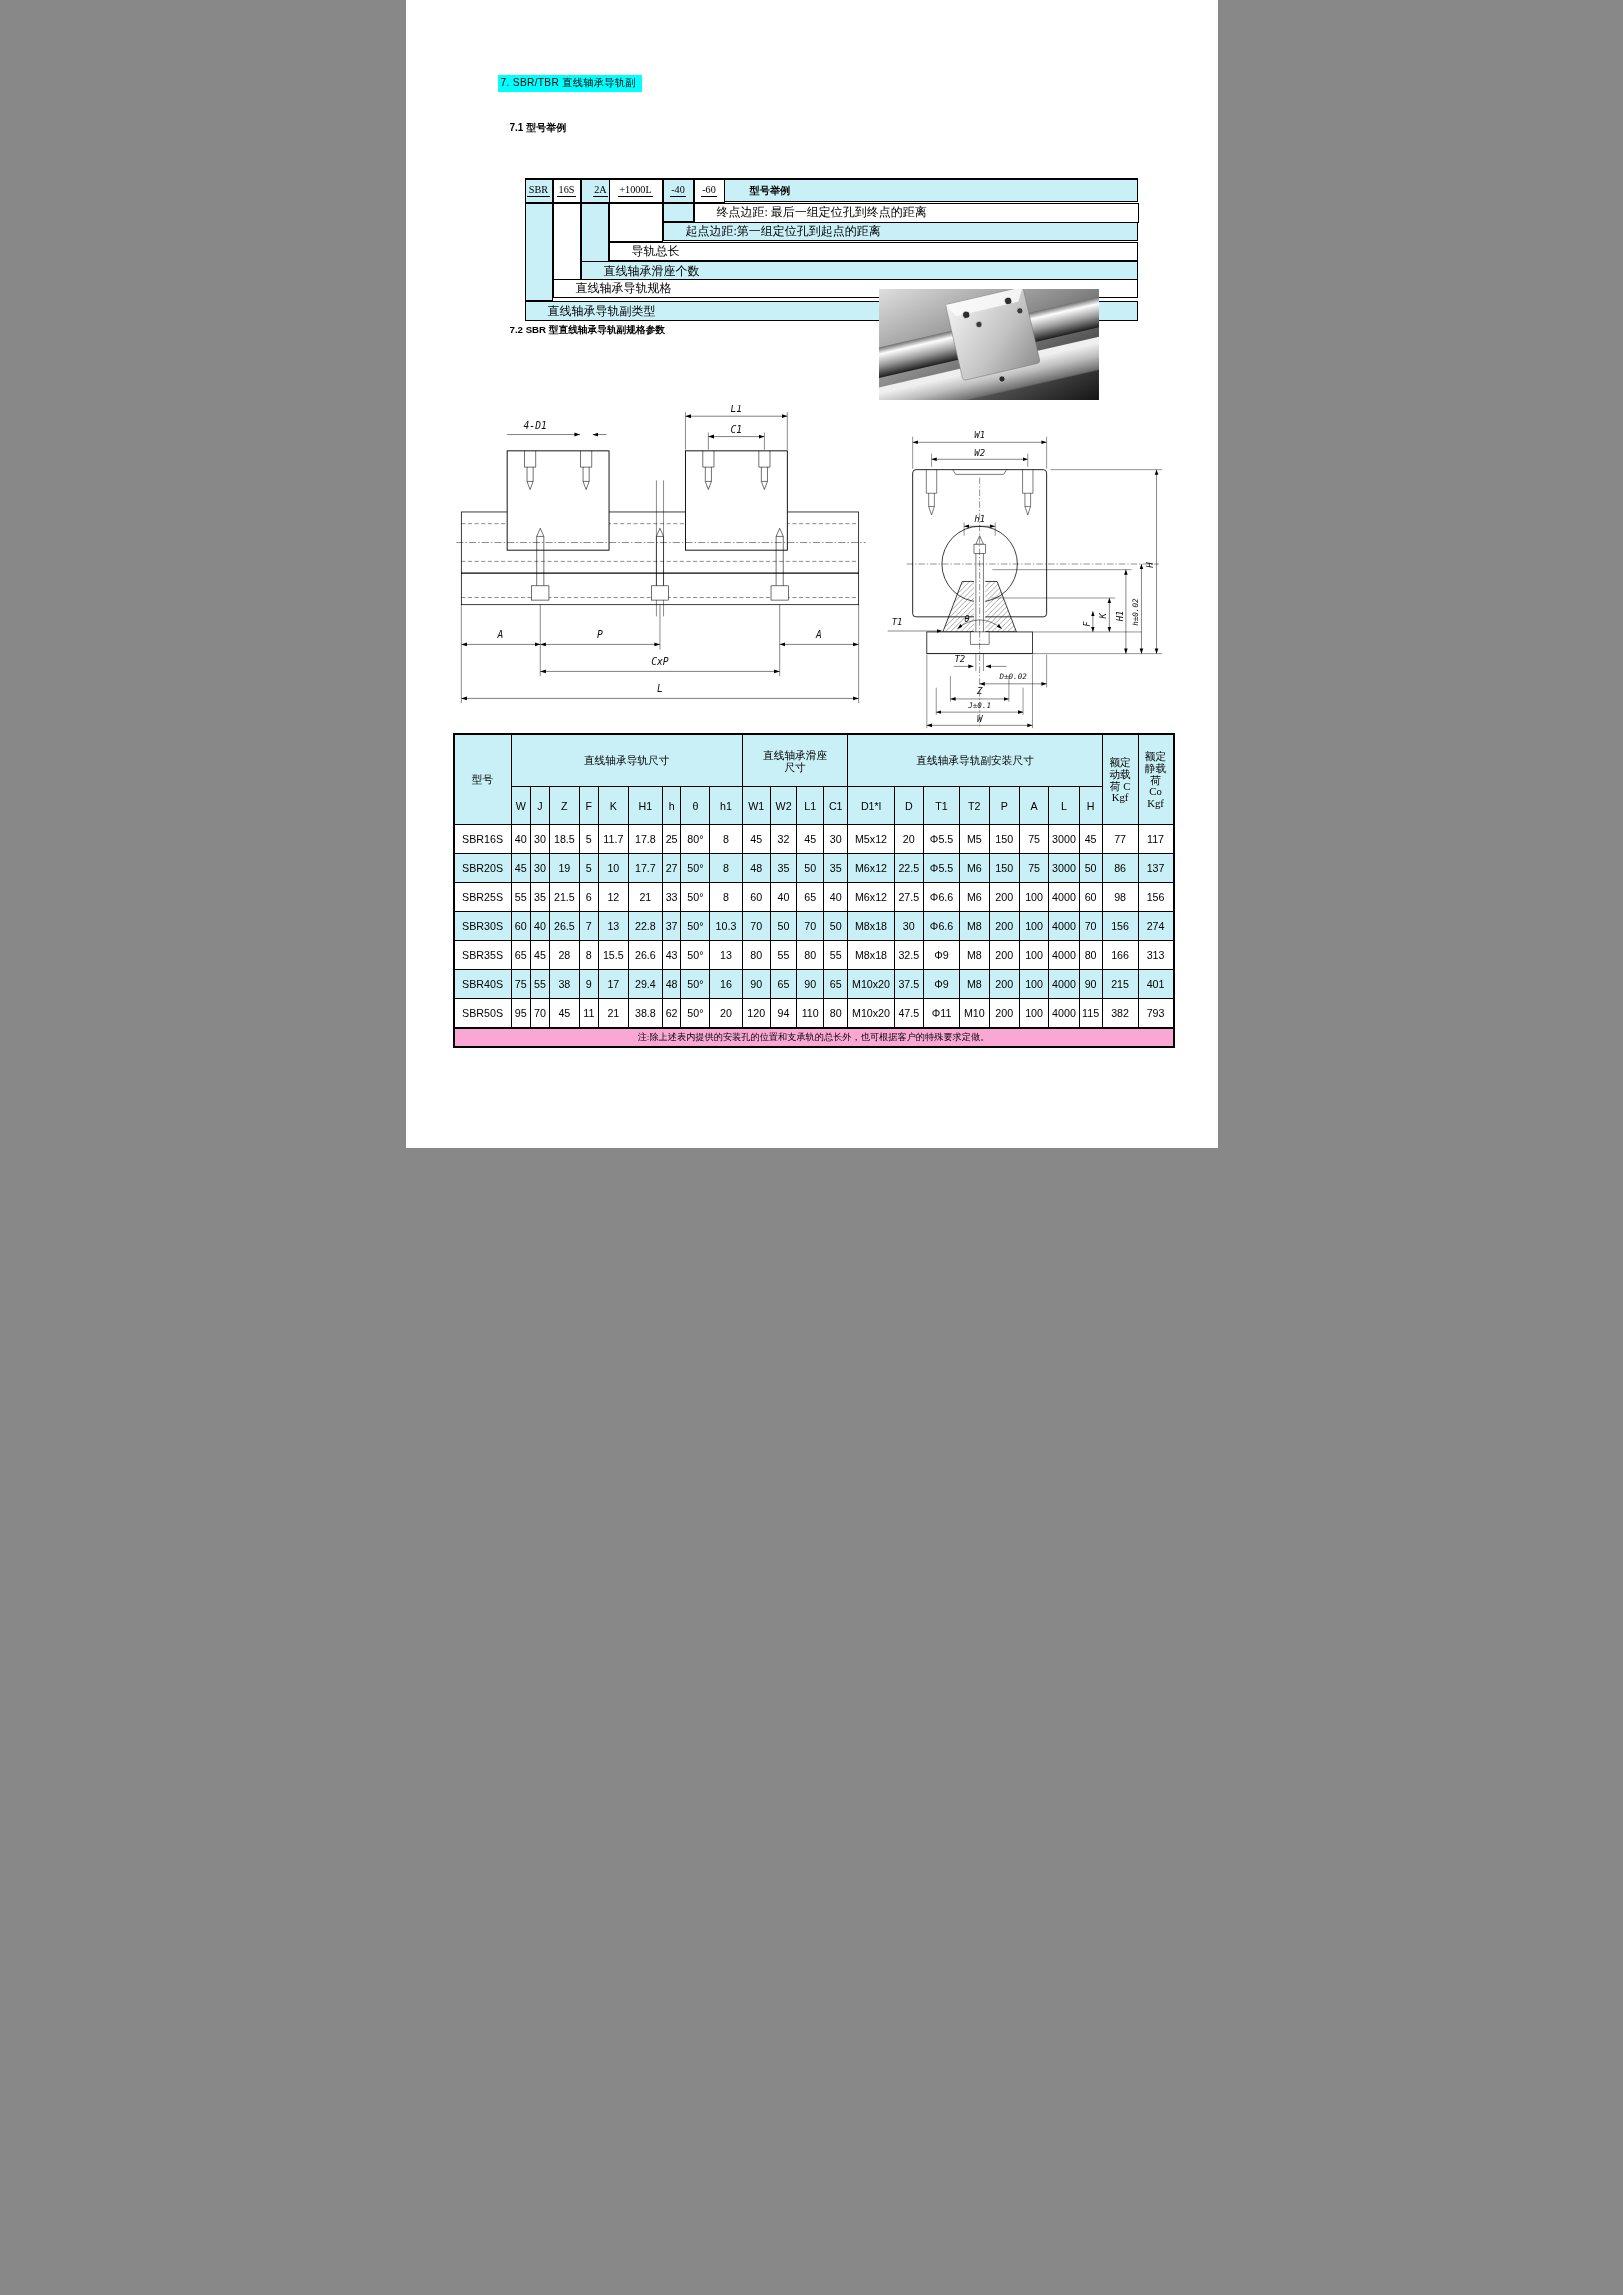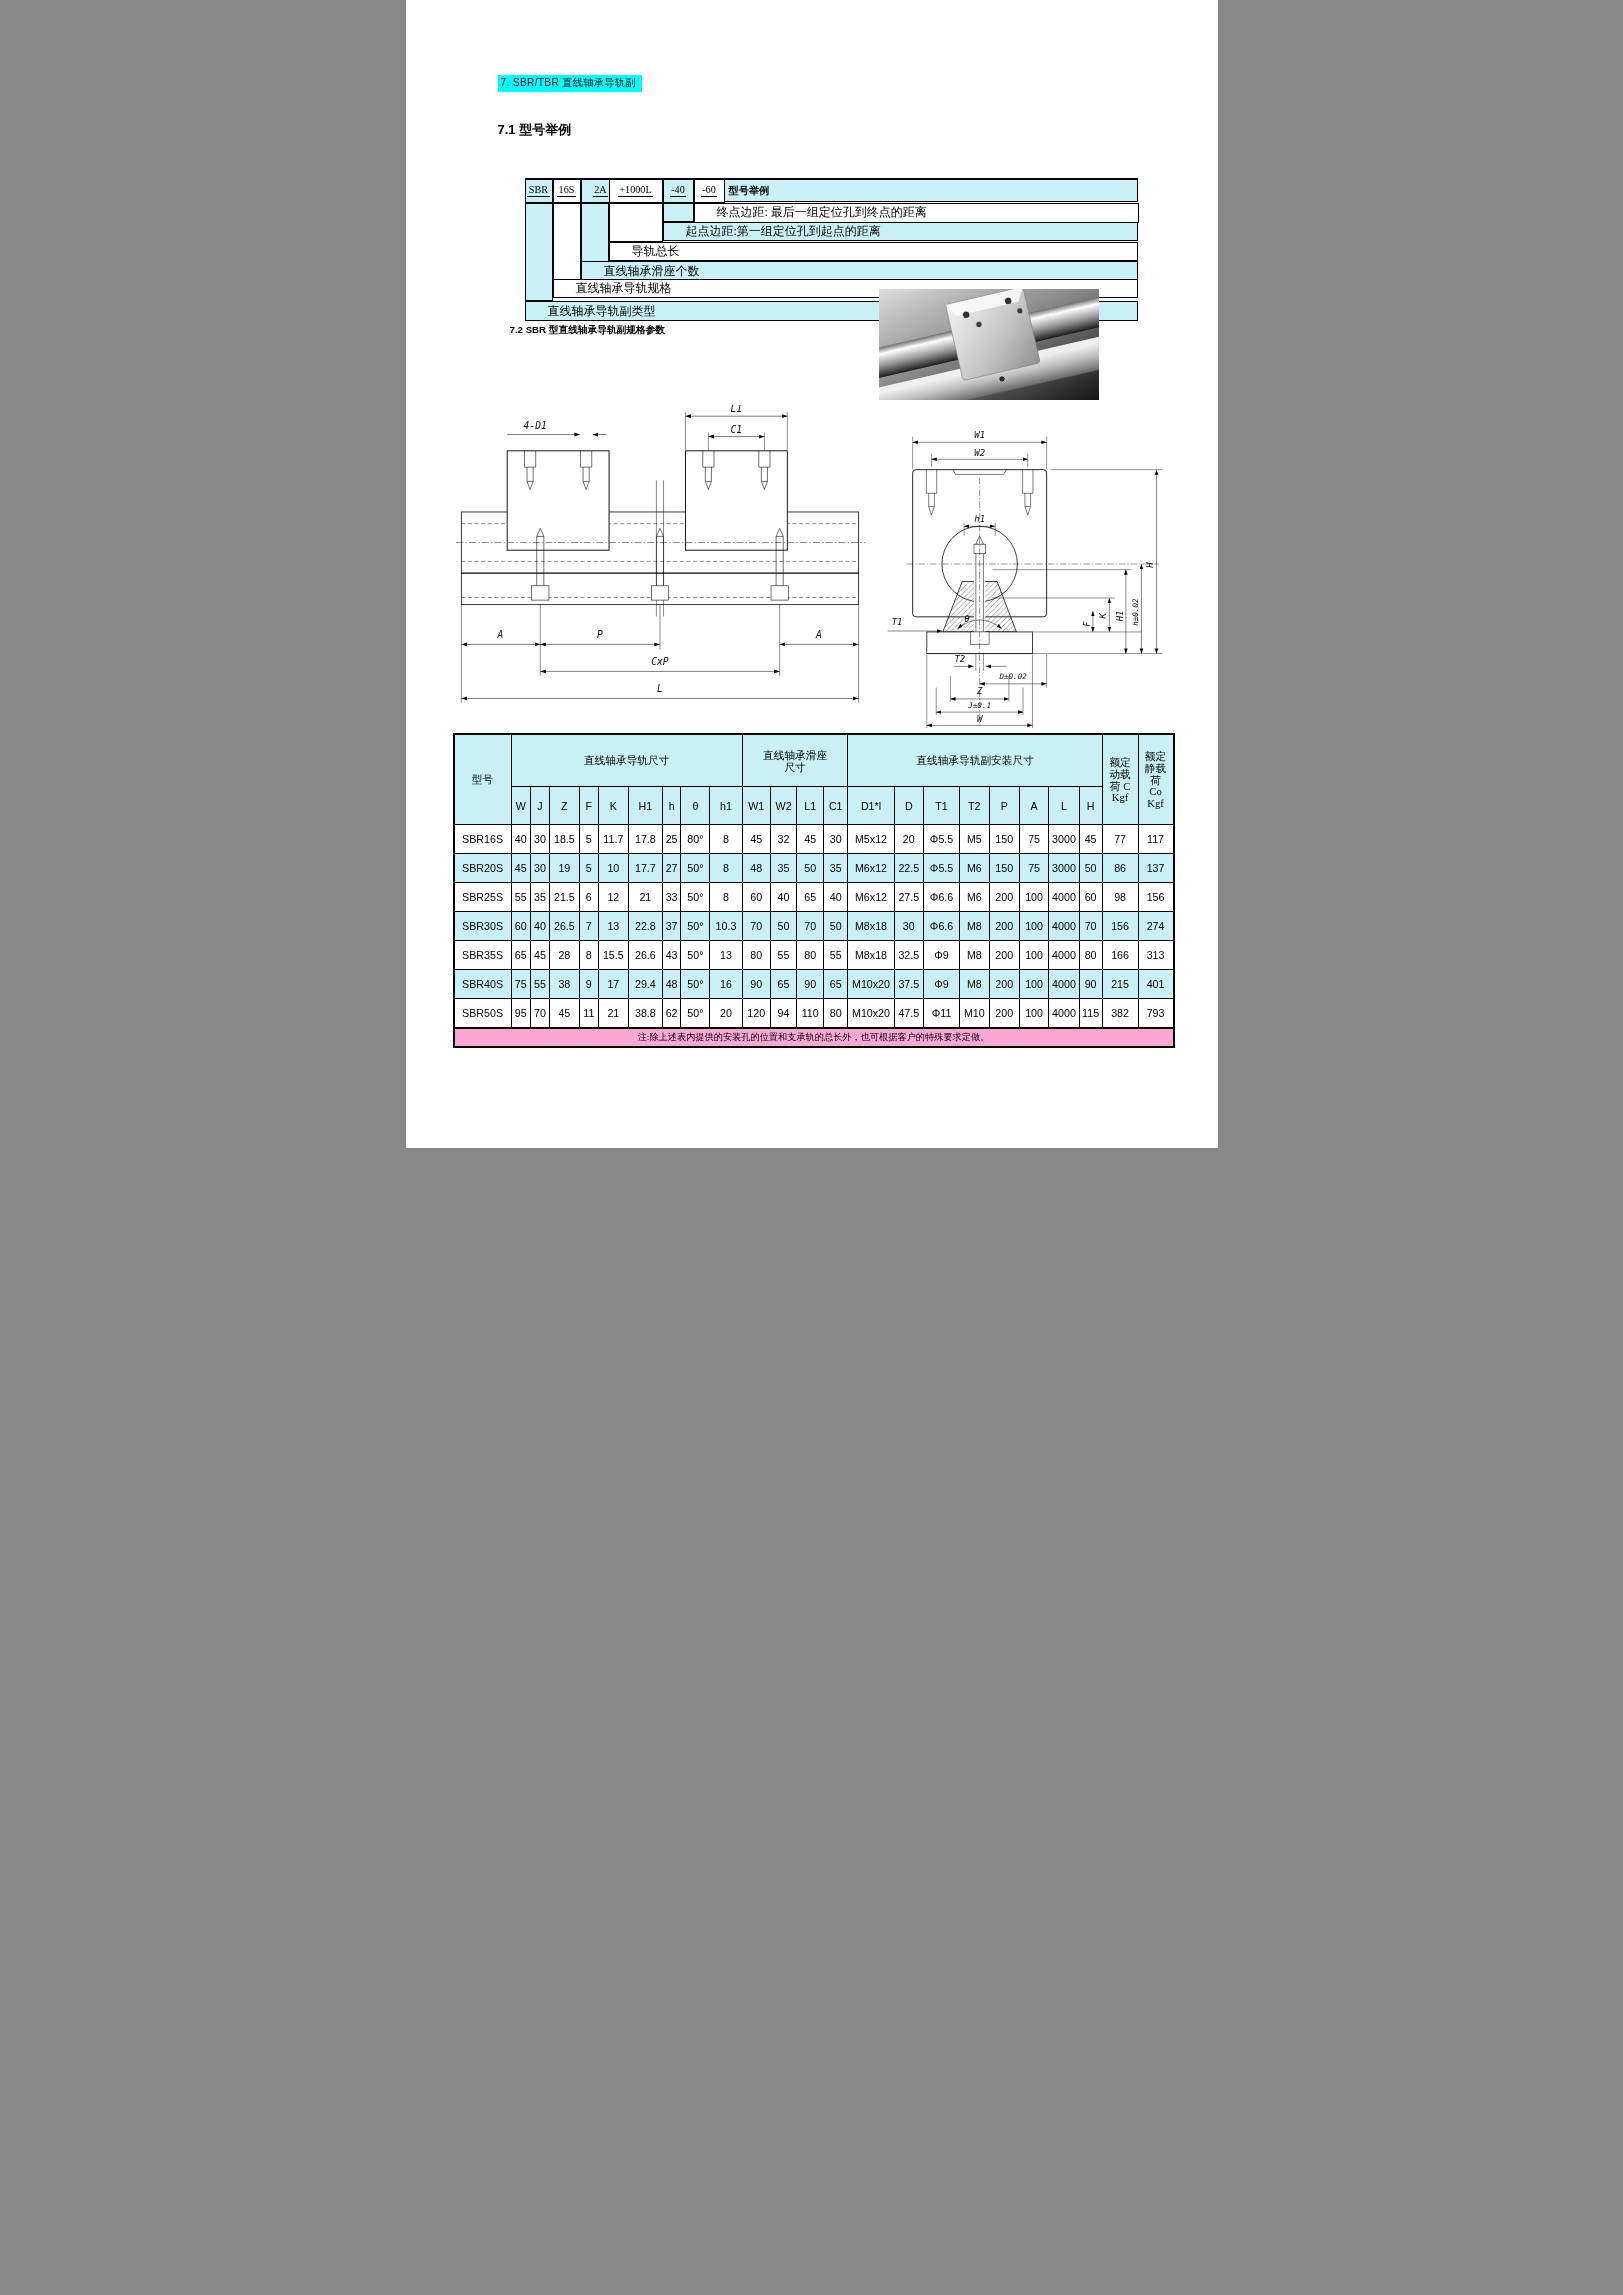--- a/index.html
+++ b/index.html
@@ -1,32 +1,32 @@
 <!DOCTYPE html>
 <html style="font-size:8.2px"><head>
 <meta charset="utf-8">
 <style>
   html,body{margin:0;padding:0;background:#888;}
   .page{position:relative;width:812px;height:1148px;background:#fff;margin:0 auto;overflow:hidden;
         font-family:"Liberation Serif","DejaVu Serif",serif;color:#000;}
   
   .doc-title{position:absolute;left:92px;top:75px;background:#00ffff;padding:1px 6.1px 1.5px 3.1px;
              font-family:"Liberation Sans","DejaVu Sans",sans-serif;font-size:10.2px;font-weight:500;letter-spacing:0.3px;}
-  .h-71{position:absolute;left:92px;top:121px;font-family:"Liberation Sans","DejaVu Sans",sans-serif;
-        font-size:13px;font-weight:bold;}
+  .h-71{position:absolute;left:104px;top:121px;font-family:"Liberation Sans","DejaVu Sans",sans-serif;
+        font-size:10px;font-weight:bold;}
   .h-72{position:absolute;left:104px;top:301px;font-family:"Liberation Sans","DejaVu Sans",sans-serif;
         font-size:9.7px;font-weight:bold;margin-top:23px;}
   
   .diagram{position:absolute;left:119px;top:146px;width:613px;height:143px;border-top:1.5px solid #000;margin-top:32px;}
   .diagram .cell,.diagram .band,.diagram .lab{position:absolute;box-sizing:border-box;border:1px solid #000;}
   .diagram .cyan{background:#c9f0f6;}
   .diagram .white{background:#fff;}
   .code{display:flex;align-items:center;justify-content:center;font-size:10.2px;height:23.5px;top:0;}
   .code span{border-bottom:1px solid #000;padding:0 1.5px 0.5px 1.5px;line-height:1.1;}
-  .ex-cell{display:flex;align-items:center;font-weight:bold;font-size:10.2px;padding-left:4px;height:23px;top:0;}
+  .ex-cell{display:flex;align-items:center;font-weight:bold;font-size:10.2px;padding-left:25px;height:23px;top:0;}
   .band{border-top:none;border-bottom:none;}
   .lab{display:flex;align-items:center;font-size:12px;padding-left:22px;white-space:nowrap;}
   
   .photo{position:absolute;left:473px;top:289px;width:220px;height:111px;}
   
   .drawL{position:absolute;left:47px;top:405px;}
   .drawR{position:absolute;left:474px;top:414px;}
   svg text.dim{font-family:"DejaVu Sans Mono",monospace;font-style:italic;font-size:19px;fill:#111;}
   svg text.dimS{font-family:"DejaVu Sans Mono",monospace;font-style:italic;font-size:16px;fill:#111;}
   

